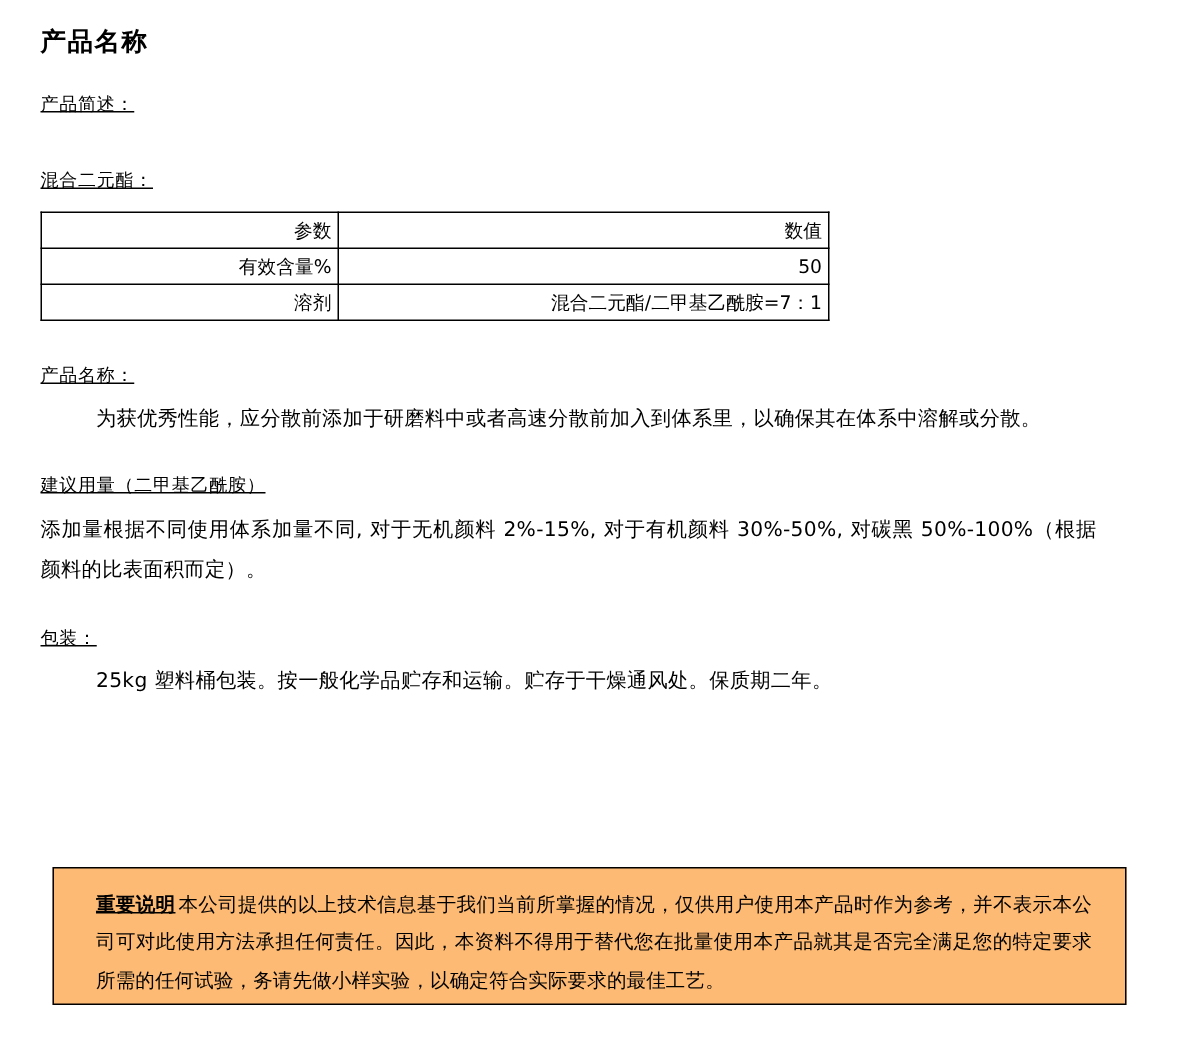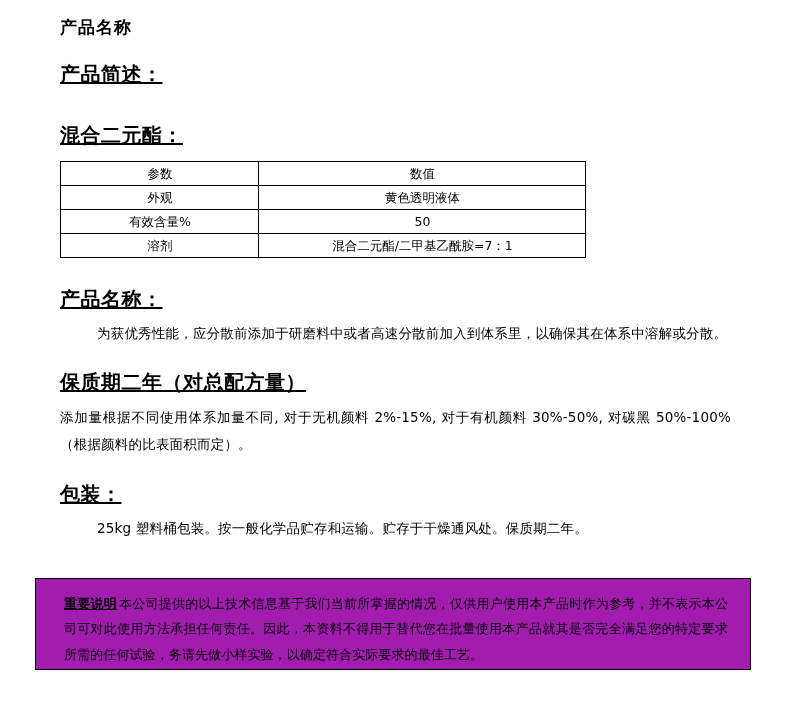--- a/index.html
+++ b/index.html
@@ -15,21 +15,21 @@
     overflow: hidden;
   }
   .page {
     position: relative;
     width: 786px;
     height: 707px;
     padding: 0;
     box-sizing: border-box;
   }
   .inner {
-    padding: 10px 55px 0 60px;
+    padding: 10px 55px 0 27px;
   }
 
   
   .title-row {
     display: flex;
     align-items: baseline;
     margin-top: 6px;
     margin-bottom: 8px;
   }
   .title-label {
@@ -41,22 +41,22 @@
   }
   .title-value {
     font-size: 23px;
     font-weight: bold;
     letter-spacing: 0.5px;
     white-space: nowrap;
   }
 
   
   .section-head {
-    font-size: 20px;
-    font-weight: bold;
+    font-size: 12px;
+    font-weight: normal;
     text-decoration: underline;
     margin-top: 14px;
     margin-bottom: 8px;
     letter-spacing: 0.5px;
     display: inline-block;
   }
   .section-head.tight {
     margin-top: 16px;
   }
 
@@ -76,38 +76,38 @@
     border-collapse: collapse;
     width: 525px;
     margin-top: 4px;
     margin-bottom: 4px;
     table-layout: fixed;
   }
   table.props td, table.props th {
     border: 1px solid #000000;
     font-size: 12.5px;
     font-weight: normal;
-    text-align: center;
+    text-align: right;
     padding: 3px 4px 3px 5px;
     height: 17px;
     line-height: 1.2;
   }
   table.props col.c1 { width: 198px; }
   table.props col.c2 { width: 327px; }
 
   
   .note-box {
     position: absolute;
     left: 35px;
     top: 578px;
     width: 716px;
     height: 92px;
     border: 1px solid #000000;
     box-sizing: border-box;
-    background: #a21caf;
+    background: #fdba74;
   }
   .note-inner {
     padding: 12px 22px 10px 28px;
     font-size: 13px;
     line-height: 1.95;
     text-align: justify;
     letter-spacing: 0.1px;
   }
   .note-strong {
     font-weight: bold;
@@ -136,42 +136,38 @@
       <colgroup>
           <col class="c1">
           <col class="c2">
         </colgroup>
       <tbody>
         <tr>
           <td>参数</td>
           <td>数值</td>
         </tr>
         <tr>
-          <td>外观</td>
-          <td>黄色透明液体</td>
-        </tr>
-        <tr>
           <td>有效含量%</td>
           <td>50</td>
         </tr>
         <tr>
           <td>溶剂</td>
           <td>混合二元酯/二甲基乙酰胺=7：1</td>
         </tr>
       </tbody>
     </table>
 
     <div class="spacer-md"></div>
 
     <div class="section-head">产品名称：</div>
     <div class="body-text single">为获优秀性能，应分散前添加于研磨料中或者高速分散前加入到体系里，以确保其在体系中溶解或分散。</div>
 
     <div class="spacer-md"></div>
 
-    <div class="section-head">保质期二年（对总配方量）</div>
+    <div class="section-head">建议用量（二甲基乙酰胺）</div>
     <div class="body-text">添加量根据不同使用体系加量不同, 对于无机颜料 2%-15%, 对于有机颜料 30%-50%, 对碳黑 50%-100%（根据颜料的比表面积而定）。</div>
 
     <div class="spacer-md"></div>
 
     <div class="section-head">包装：</div>
     <div class="body-text single">25kg 塑料桶包装。按一般化学品贮存和运输。贮存于干燥通风处。保质期二年。</div>
 
   </div>
 
   <div class="note-box">

